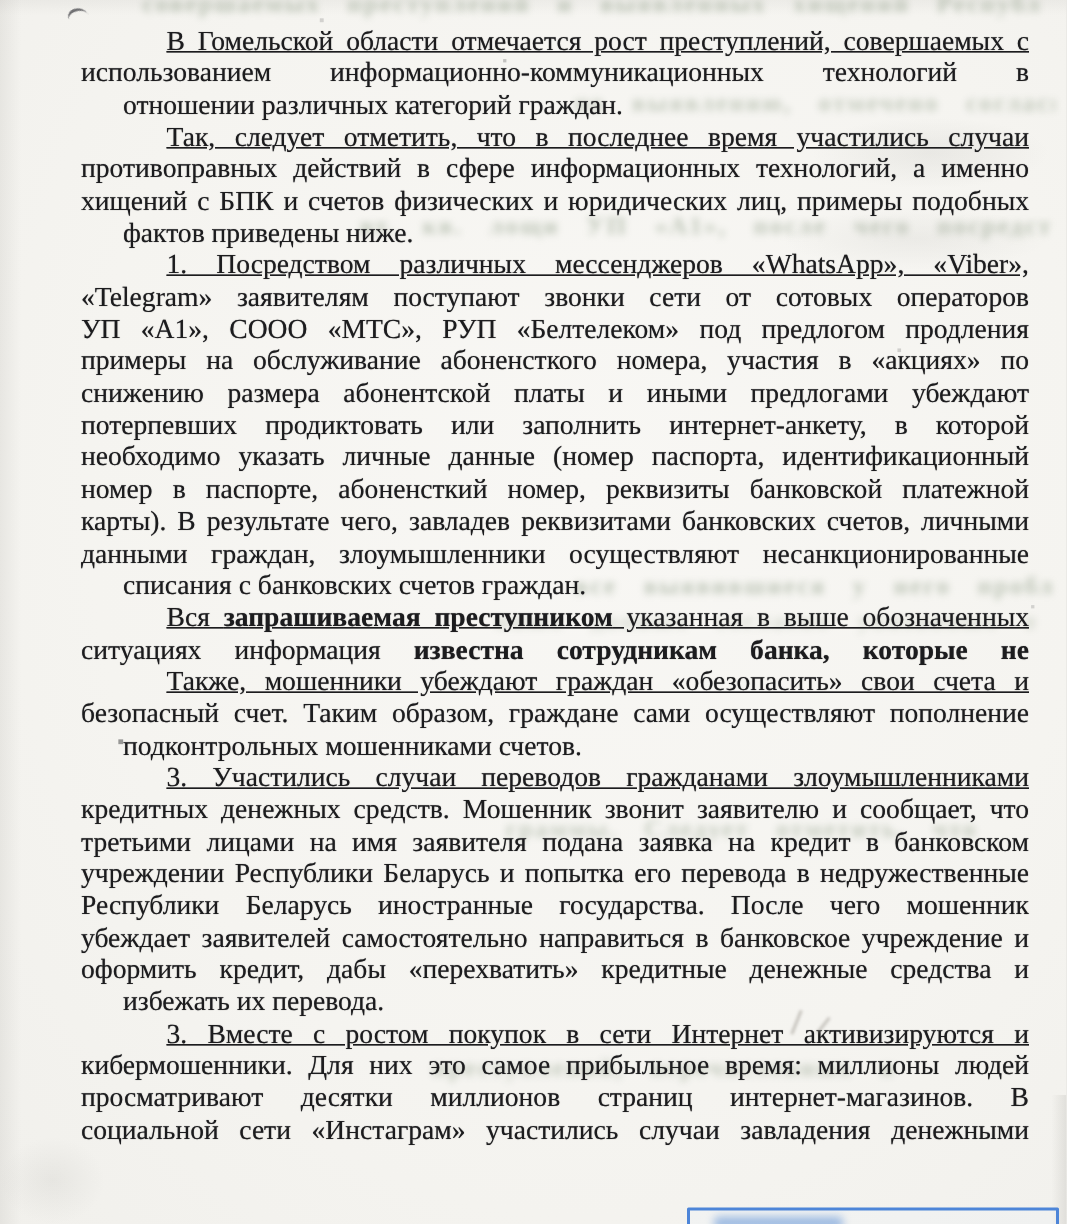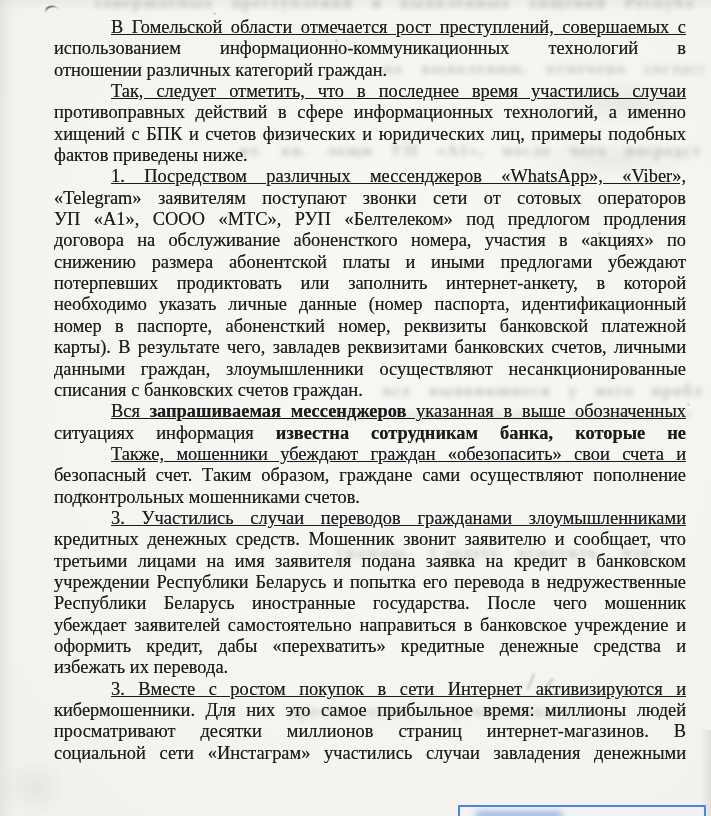--- a/index.html
+++ b/index.html
@@ -18,21 +18,21 @@
   .doc {
     position:absolute; left:54px; top:17px; width:632px;
     color:#1c1c1e; font-size:18.4px;
   }
   .ln {
     line-height:21.35px; height:21.35px;
     text-align:justify; text-align-last:justify;
     text-shadow:0 0 0.6px rgba(25,25,28,0.65);
     white-space:normal;
   }
-  .ln.end { text-align-last:left; }
+  .ln.end { text-align-last:left;margin-left:28px; }
   .ln.ind { text-indent:57px;text-decoration:underline; }
   .b { font-weight:bold; }
 
   
   .bleed {
     position:absolute; height:20px; overflow:hidden;
     font-size:16.5px; font-weight:bold; color:#87977f;
     letter-spacing:1.5px; word-spacing:12px; white-space:nowrap;
     filter:blur(2.4px);
   }
@@ -102,29 +102,29 @@
       <div class="ln ind"><span>В Гомельской области отмечается рост преступлений, совершаемых с</span></div>
       <div class="ln"><span>использованием информационно-коммуникационных технологий в</span></div>
       <div class="ln end"><span>отношении различных категорий граждан.</span></div>
       <div class="ln ind"><span>Так, следует отметить, что в последнее время участились случаи</span></div>
       <div class="ln"><span>противоправных действий в сфере информационных технологий, а именно</span></div>
       <div class="ln"><span>хищений с БПК и счетов физических и юридических лиц, примеры подобных</span></div>
       <div class="ln end"><span>фактов приведены ниже.</span></div>
       <div class="ln ind"><span>1. Посредством различных мессенджеров «WhatsApp», «Viber»,</span></div>
       <div class="ln"><span>«Telegram» заявителям поступают звонки сети от сотовых операторов</span></div>
       <div class="ln"><span>УП «А1», СООО «МТС», РУП «Белтелеком» под предлогом продления</span></div>
-      <div class="ln"><span>договора на обслуживание абоненсткого номера, участия в «акциях» по</span></div>
+      <div class="ln"><span>примеры на обслуживание абоненсткого номера, участия в «акциях» по</span></div>
       <div class="ln"><span>снижению размера абонентской платы и иными предлогами убеждают</span></div>
       <div class="ln"><span>потерпевших продиктовать или заполнить интернет-анкету, в которой</span></div>
       <div class="ln"><span>необходимо указать личные данные (номер паспорта, идентификационный</span></div>
       <div class="ln"><span>номер в паспорте, абоненсткий номер, реквизиты банковской платежной</span></div>
       <div class="ln"><span>карты). В результате чего, завладев реквизитами банковских счетов, личными</span></div>
       <div class="ln"><span>данными граждан, злоумышленники осуществляют несанкционированные</span></div>
       <div class="ln end"><span>списания с банковских счетов граждан.</span></div>
-      <div class="ln ind"><span>Вся </span><span class="b">запрашиваемая мессенджеров</span><span> указанная в выше обозначенных</span></div>
+      <div class="ln ind"><span>Вся </span><span class="b">запрашиваемая преступником</span><span> указанная в выше обозначенных</span></div>
       <div class="ln"><span>ситуациях информация </span><span class="b">известна сотрудникам банка, которые не</span></div>
       <div class="ln ind"><span>Также, мошенники убеждают граждан «обезопасить» свои счета и</span></div>
       <div class="ln"><span>безопасный счет. Таким образом, граждане сами осуществляют пополнение</span></div>
       <div class="ln end"><span>подконтрольных мошенниками счетов.</span></div>
       <div class="ln ind"><span>3. Участились случаи переводов гражданами злоумышленниками</span></div>
       <div class="ln"><span>кредитных денежных средств. Мошенник звонит заявителю и сообщает, что</span></div>
       <div class="ln"><span>третьими лицами на имя заявителя подана заявка на кредит в банковском</span></div>
       <div class="ln"><span>учреждении Республики Беларусь и попытка его перевода в недружественные</span></div>
       <div class="ln"><span>Республики Беларусь иностранные государства. После чего мошенник</span></div>
       <div class="ln"><span>убеждает заявителей самостоятельно направиться в банковское учреждение и</span></div>

